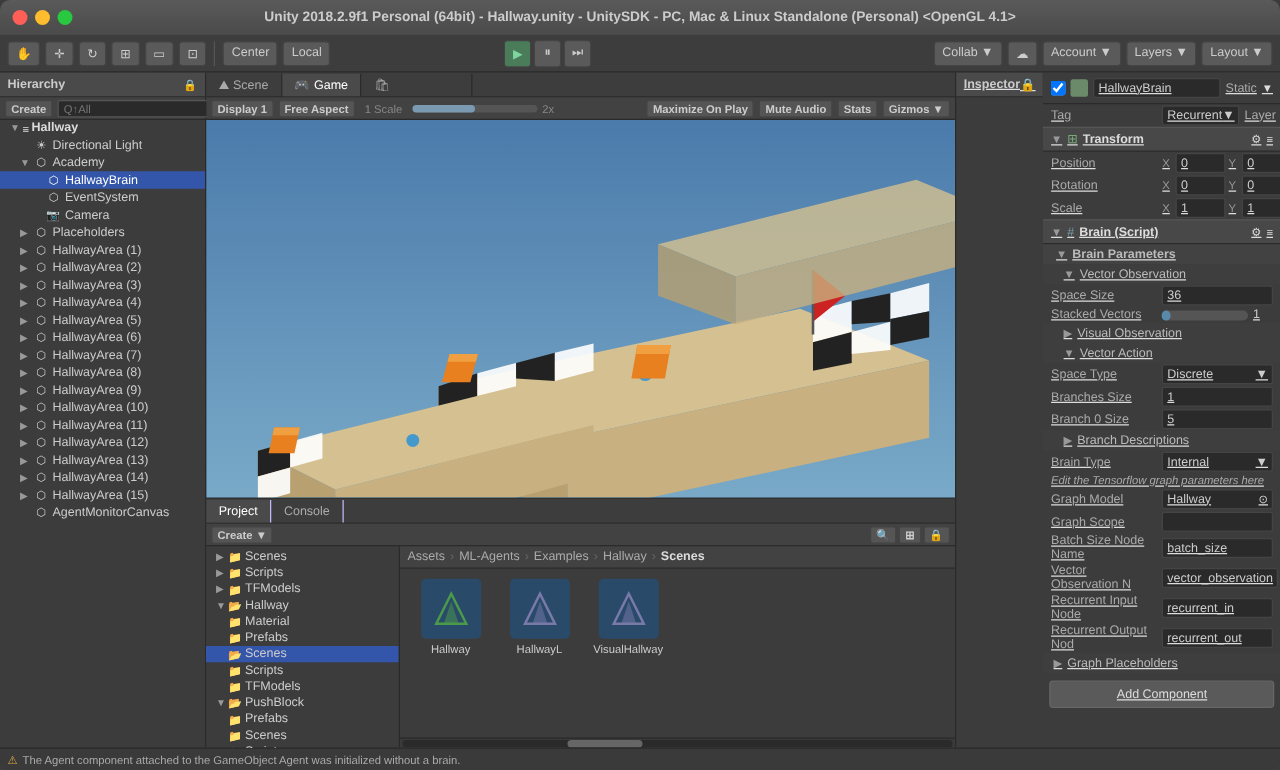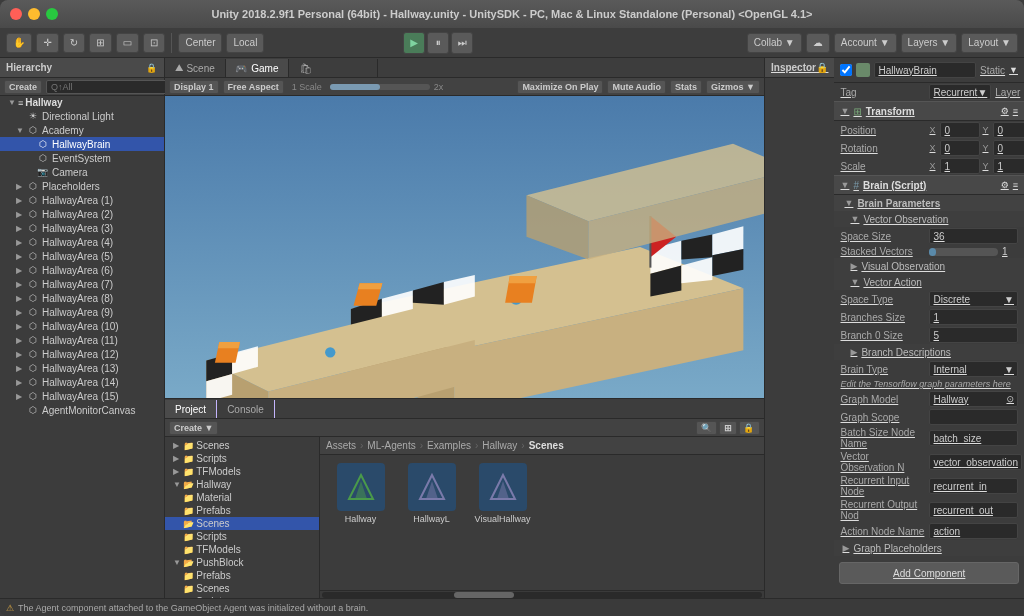--- a/index.html
+++ b/index.html
@@ -1200,26 +1200,20 @@
           </div>
         </div>
 
         <div class="inspector-row">
           <span class="inspector-label">Recurrent Output Nod</span>
           <div class="inspector-value">
             <span>recurrent_out</span>
           </div>
         </div>
 
-        <div class="inspector-row">
-          <span class="inspector-label">Action Node Name</span>
-          <div class="inspector-value">
-            <span>action</span>
-          </div>
-        </div>
 
         <div class="section-header" style="background:#3e3e3e; padding-left:8px;">
           <span class="comp-arrow">▶</span>
           <span class="section-label" style="font-weight:normal;">Graph Placeholders</span>
         </div>
 
         <button class="add-component-btn">Add Component</button>
       </div>
     </div>
   </div>

